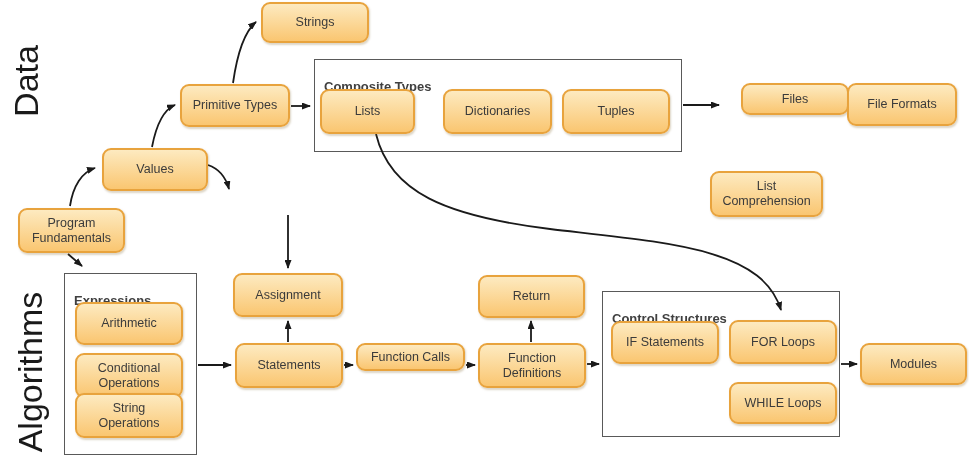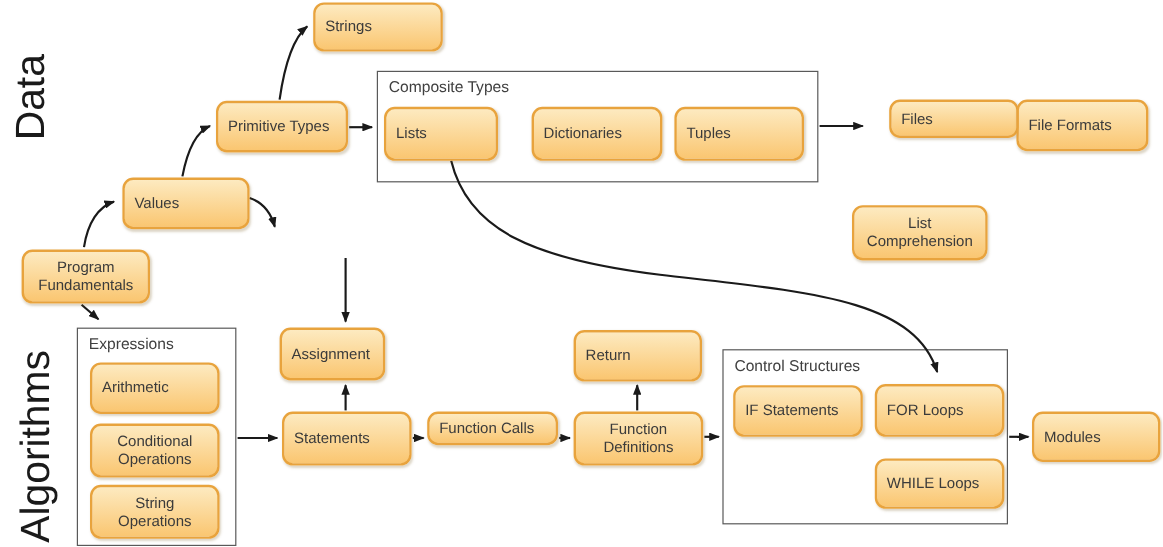--- a/index.html
+++ b/index.html
@@ -10,28 +10,28 @@
   .vlabel{
     position:absolute;height:40px;line-height:40px;text-align:center;
     transform:rotate(-90deg);font-size:34px;color:var(--section-text,#1a1a1a);
     white-space:nowrap;z-index:1;
   }
   .group{
     position:absolute;border:1.5px solid var(--group-border,#595959);
     background:#ffffff;z-index:1;box-sizing:border-box;
   }
   .glabel{
-    position:absolute;left:9px;top:5px;font-size:13px;
-    color:var(--group-text,#404040);white-space:nowrap;
+    position:absolute;left:9px;top:19px;font-size:13px;
+    color:var(--group-text,#404040);white-space:nowrap;font-weight:bold;
   }
   .edges{position:absolute;left:0;top:0;z-index:2;pointer-events:none;}
   .edge{fill:none;stroke:var(--arrow-color,#1a1a1a);stroke-width:1.8;}
   .node{
     position:absolute;z-index:3;box-sizing:border-box;
-    display:flex;align-items:center;
+    display:flex;align-items:center;justify-content:center;
     border:2px solid var(--node-border,#e8a33d);border-radius:9px;
     background:linear-gradient(to bottom,var(--node-fill-top,#fdeac0),var(--node-fill-bottom,#fac671));
     box-shadow:1px 1.5px 2px rgba(120,90,30,0.25);
     text-align:center;padding:0 8px;
   }
   .nlabel{
     font-size:12.5px;line-height:1.18;color:var(--node-text,#3b3b3b);
   }
 </style>
 </head>
@@ -101,30 +101,30 @@
   <div class="node" style="left:741px;top:83px;width:108px;height:32px">
     <span class="nlabel">Files</span>
   </div>
   <div class="node" style="left:847px;top:83px;width:110px;height:43px">
     <span class="nlabel">File Formats</span>
   </div>
   <div class="node" style="left:710px;top:171px;width:113px;height:46px">
     <span class="nlabel">List Comprehension</span>
   </div>
 
-  <div class="node" style="left:233px;top:273px;width:88px;height:44px">
+  <div class="node" style="left:233px;top:273px;width:110px;height:44px">
     <span class="nlabel">Assignment</span>
   </div>
   <div class="node" style="left:75px;top:302px;width:108px;height:43px">
     <span class="nlabel">Arithmetic</span>
   </div>
   <div class="node" style="left:75px;top:353px;width:108px;height:45px">
     <span class="nlabel">Conditional Operations</span>
   </div>
-  <div class="node" style="left:75px;top:404px;width:108px;height:45px">
+  <div class="node" style="left:75px;top:393px;width:108px;height:45px">
     <span class="nlabel">String Operations</span>
   </div>
   <div class="node" style="left:235px;top:343px;width:108px;height:45px">
     <span class="nlabel">Statements</span>
   </div>
   <div class="node" style="left:356px;top:343px;width:109px;height:28px">
     <span class="nlabel">Function Calls</span>
   </div>
   <div class="node" style="left:478px;top:343px;width:108px;height:45px">
     <span class="nlabel">Function Definitions</span>

